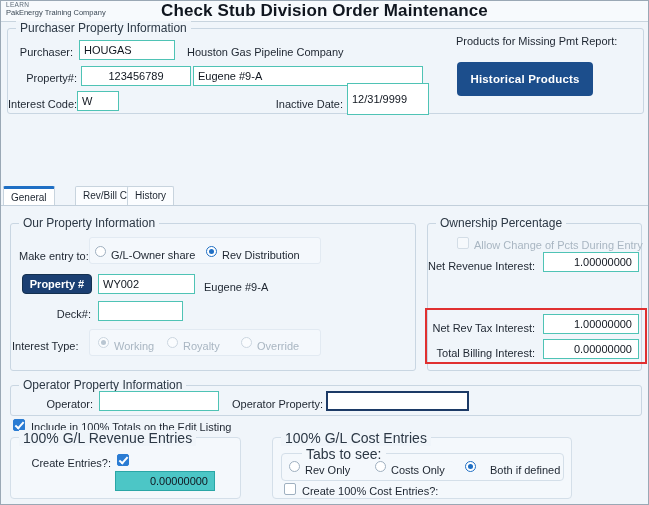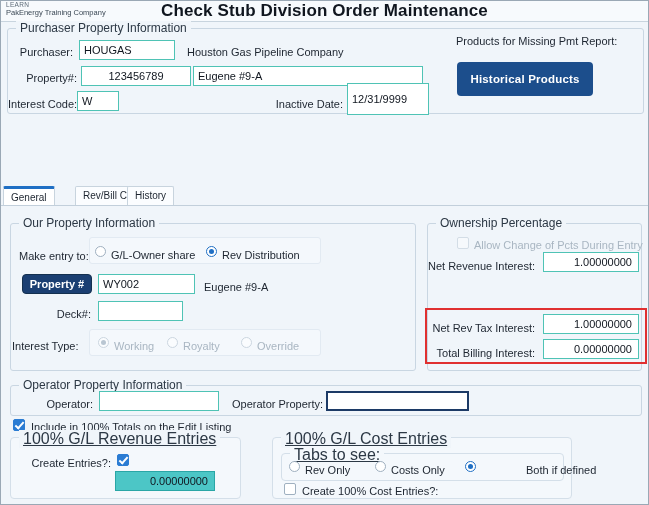--- a/index.html
+++ b/index.html
@@ -76,24 +76,23 @@
     box-sizing: border-box;
     border: 1px solid #d4dfe9;
     border-radius: 4px;
     background: #f4f8fc;
   }
   .subgroup > .glabel {
     position: absolute;
     top: -8px; left: 8px;
     background: #f0f5fa;
     padding: 0 4px;
-    font-size: 16px;
+    font-size: 14px;
     color: #2c3845;
     white-space: nowrap;
-    text-decoration: underline;
   }
 
   
   .lbl {
     position: absolute;
     font-size: 11px;
     color: #1d2530;
     white-space: nowrap;
     line-height: 14px;
   }
@@ -358,26 +357,26 @@
   <div class="chk on" style="left:116px; top:453px;"></div>
 
   <div class="lbl r" style="left:0; top:480px; width:100px;margin-top:39px;">Working Interest:</div>
   <input class="inp teal" style="left: 114px; top: 470px; width: 100px; height: 20px;" value="0.00000000">
 
   <div class="subgroup" style="left:271px; top:436px; width:300px; height:62px;">
     <div class="glabel">100% G/L Cost Entries</div>
   </div>
 
   <div class="subgroup" style="left:280px; top:452px; width:283px; height:28px; background:transparent;">
-    <div class="glabel" style="background:#f4f8fc;">Tabs to see:</div>
+    <div class="glabel" style="background:#f4f8fc;margin-left:12px;">Tabs to see:</div>
   </div>
 
   <div class="radio" style="left:288px; top:460px;"></div>
   <div class="lbl" style="left:304px; top:462px;">Rev Only</div>
   <div class="radio" style="left:374px; top:460px;"></div>
   <div class="lbl" style="left:390px; top:462px;">Costs Only</div>
   <div class="radio on" style="left:464px; top:460px;"></div>
-  <div class="lbl" style="left:496px; top:462px;padding-left:29px;">Both if defined</div>
+  <div class="lbl" style="left:460px; top:462px;padding-left:29px;">Both if defined</div>
 
   <div class="chk" style="left:283px; top:482px;"></div>
   <div class="lbl" style="left:301px; top:483px;">Create 100% Cost Entries?:</div>
 
 </div>
 
 </body></html>

